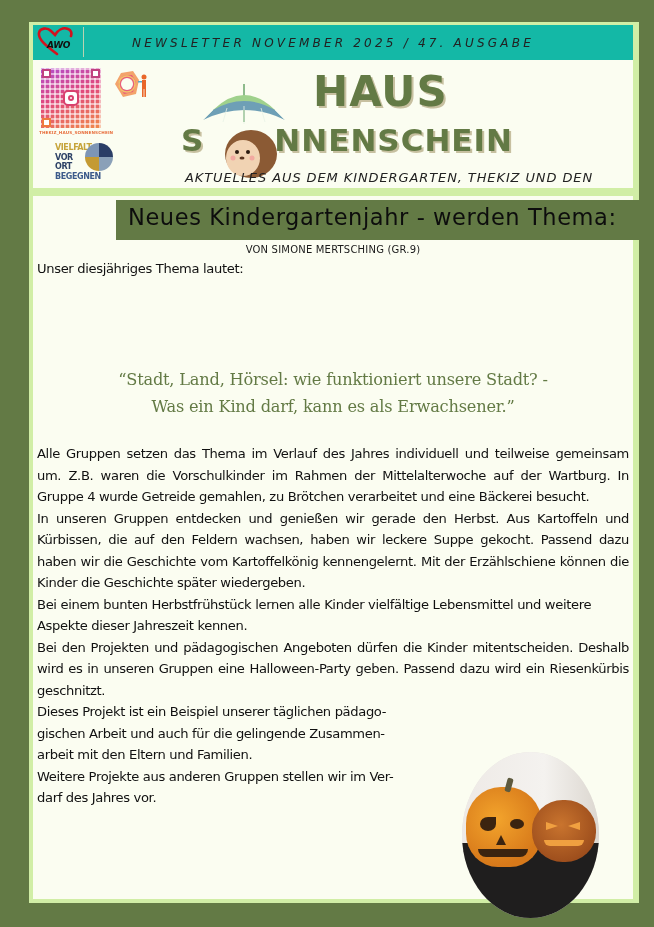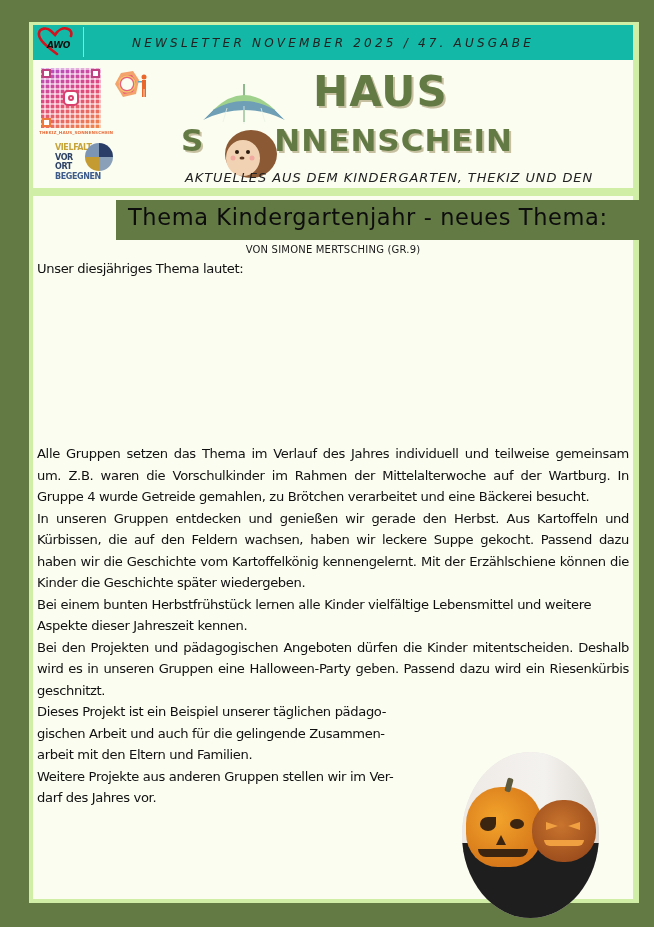--- a/index.html
+++ b/index.html
@@ -195,28 +195,32 @@
 
     <div class="title-haus">HAUS</div>
     <div class="title-sonnen"><span>S</span><span class="s"></span><span>NNENSCHEIN</span></div>
     <div class="subtitle">AKTUELLES AUS DEM KINDERGARTEN, THEKIZ UND DEN PROJEKTEN</div>
   </div>
 
   <div class="sepband"></div>
 
   <div class="article">
     <div class="article-titlebar">
-      <div class="article-title">Thema Kindergartenjahr - neues Thema:</div>
+      <div class="article-title">Neues Kindergartenjahr - werden Thema:</div>
     </div>
     <div class="byline">VON SIMONE MERTSCHING (GR.9)</div>
 
     <div class="body-text intro">
       <p>Unser diesjähriges Thema lautet:</p>
     </div>
 
+    <div class="quote">
+      <p>“Stadt, Land, Hörsel: wie funktioniert unsere Stadt? -</p>
+      <p>Was ein Kind darf, kann es als Erwachsener.”</p>
+    </div>
 
     <div class="body-text main justify">
       <p>Alle Gruppen setzen das Thema im Verlauf des Jahres individuell und teilweise gemeinsam um. Z.B. waren die Vorschulkinder im Rahmen der Mittelalterwoche auf der Wartburg. In Gruppe 4 wurde Getreide gemahlen, zu Brötchen verarbeitet und eine Bäckerei besucht.</p>
       <p>In unseren Gruppen entdecken und genießen wir gerade den Herbst. Aus Kartoffeln und Kürbissen, die auf den Feldern wachsen, haben wir leckere Suppe gekocht. Passend dazu haben wir die Geschichte vom Kartoffelkönig kennengelernt. Mit der Erzählschiene können die Kinder die Geschichte später wiedergeben.</p>
       <p style="text-align:left;">Bei einem bunten Herbstfrühstück lernen alle Kinder vielfältige Lebensmittel und weitere Aspekte dieser Jahreszeit kennen.</p>
       <p>Bei den Projekten und pädagogischen Angeboten dürfen die Kinder mitentscheiden. Deshalb wird es in unseren Gruppen eine Halloween-Party geben. Passend dazu wird ein Riesenkürbis geschnitzt.</p>
       <div class="narrow" style="text-align:left;">
         <p>Dieses Projekt ist ein Beispiel unserer täglichen pädago-</p>
         <p>gischen Arbeit und auch für die gelingende Zusammen-</p>
         <p>arbeit mit den Eltern und Familien.</p>

